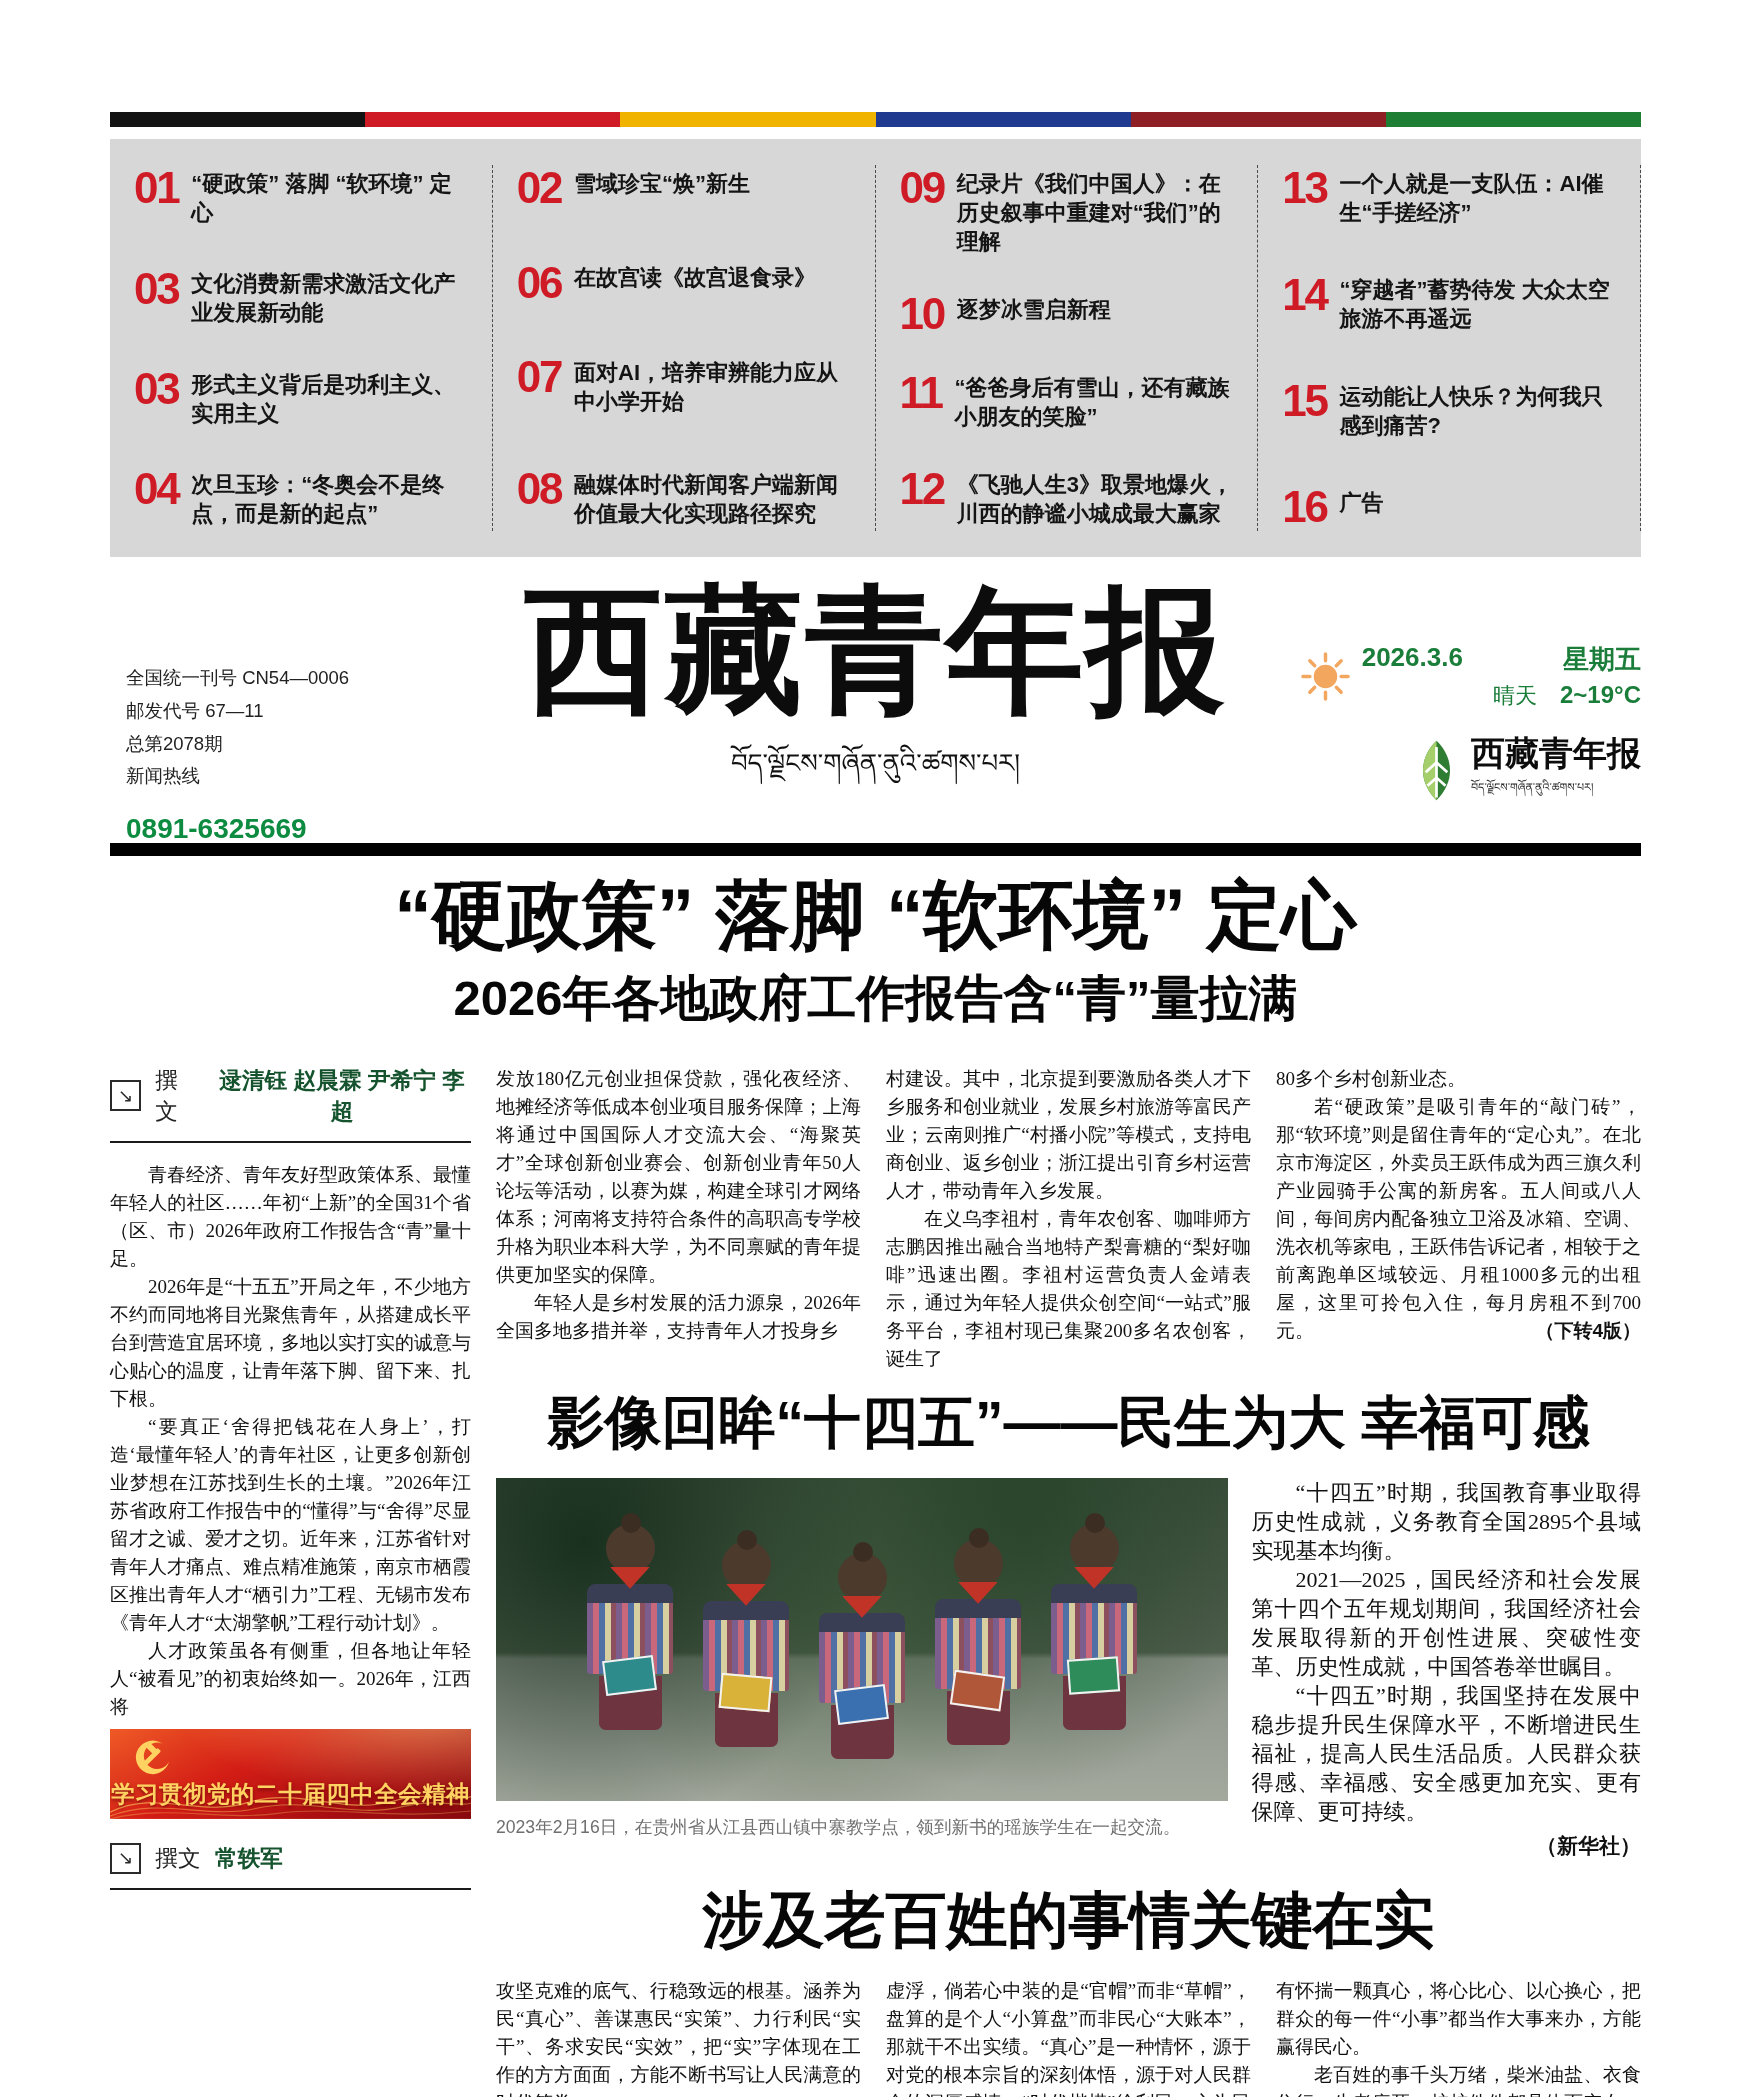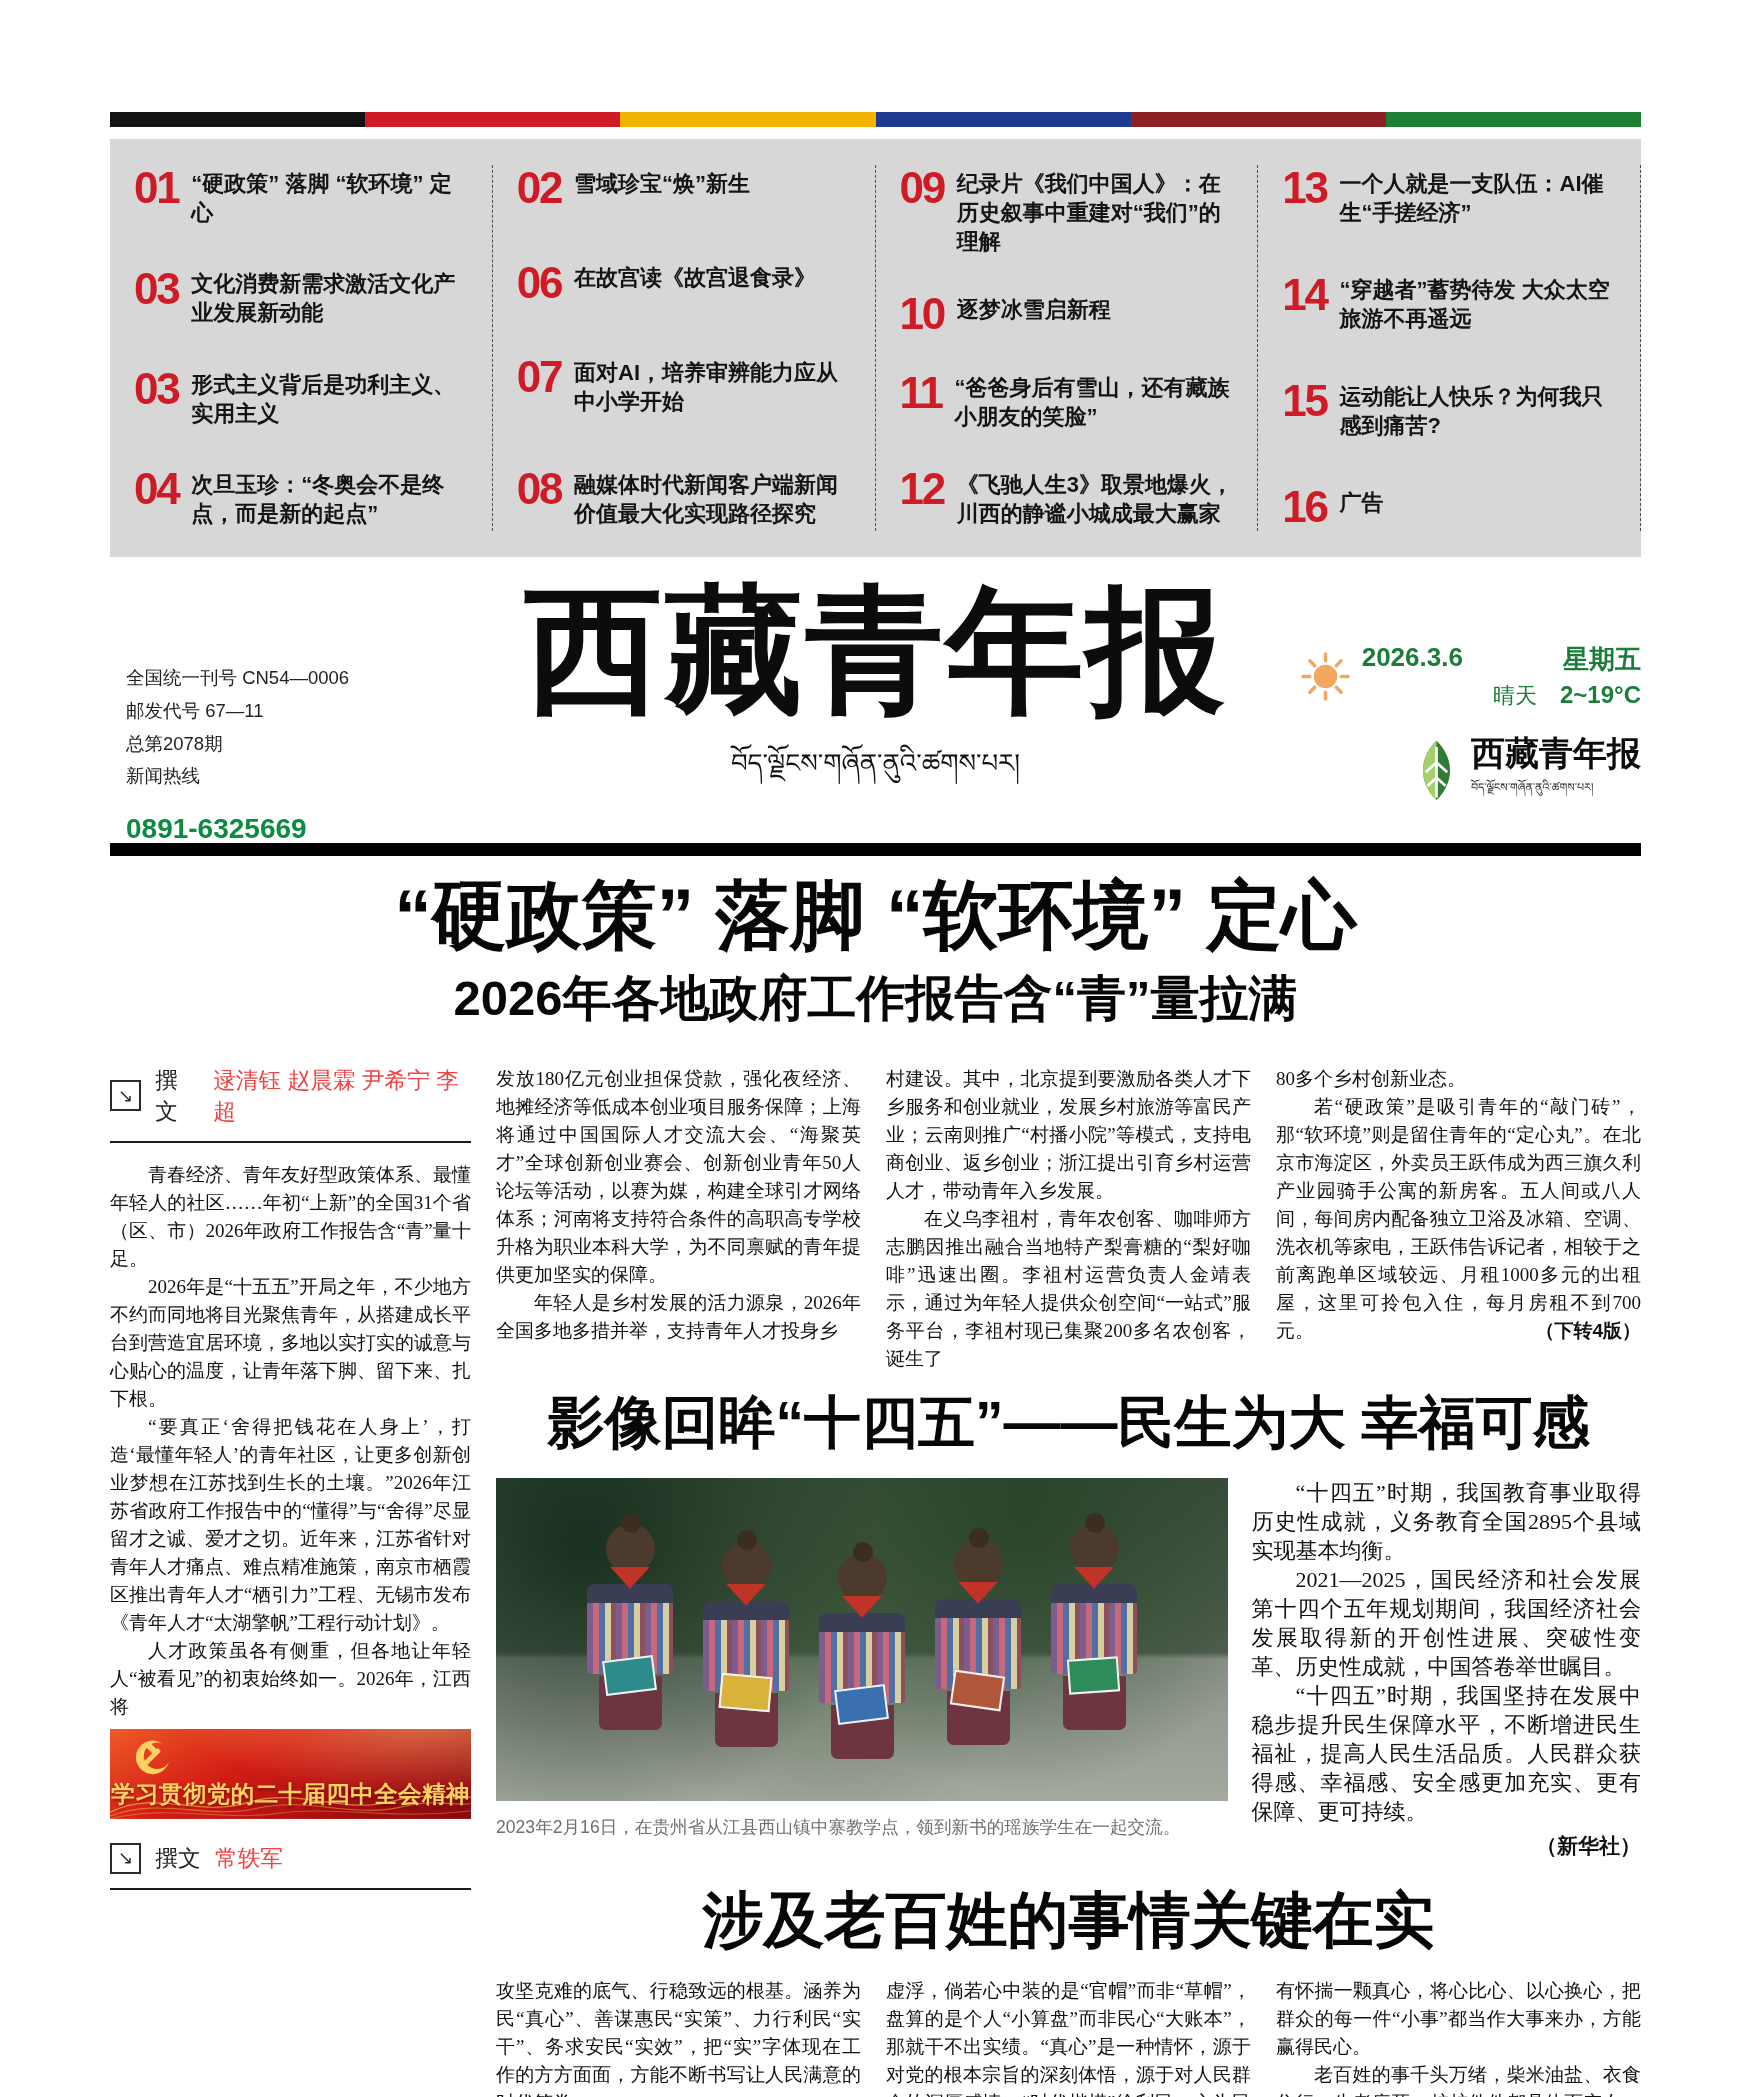--- a/index.html
+++ b/index.html
@@ -46,21 +46,21 @@
   .subheadline1 { text-align:center; font-family:"Liberation Sans",sans-serif; font-weight:900; font-size:49px; line-height:1.1; margin-top:15px; color:#070707; }
 
   
   .content { display:flex; gap:25px; margin-top:39px; }
   .rail { width:361px; flex:0 0 361px; }
   .main { flex:1; min-width:0; }
   .cols3 { display:grid; grid-template-columns:repeat(3,1fr); gap:25px; }
 
   .byline { display:flex; align-items:center; gap:14.3px; border-bottom:2.1px solid #1a1a1a; padding-bottom:14.3px; margin-bottom:18.5px; font-family:"Liberation Sans",sans-serif; font-size:22.7px; color:#222; }
   .byline-icon { width:31px; height:31px; border:2.1px solid #2a2a2a; display:grid; place-items:center; font-size:18.5px; color:#2a2a2a; flex:0 0 auto; }
-  .byline-authors { font-weight:400; color:#ef4444; }
+  .byline-authors { font-weight:700; color:#14532d;text-align:center; }
 
   .body-p { margin:0; font-size:19px; line-height:28px; text-align:justify; text-indent:2em; }
   .cont p:first-of-type { text-indent:0; }
   .jump { float:right; font-family:"Liberation Sans",sans-serif; font-weight:700; }
 
   
   .photo-head { font-family:"Liberation Sans",sans-serif; font-weight:900; font-size:57px; line-height:1.15; text-align:center; margin-top:17px; color:#070707; }
   .photo-row { display:flex; gap:23.5px; margin-top:22.7px; }
   .photo-fig { width:732px; flex:0 0 732px; }
   .photo { height:323px; position:relative; overflow:hidden;

